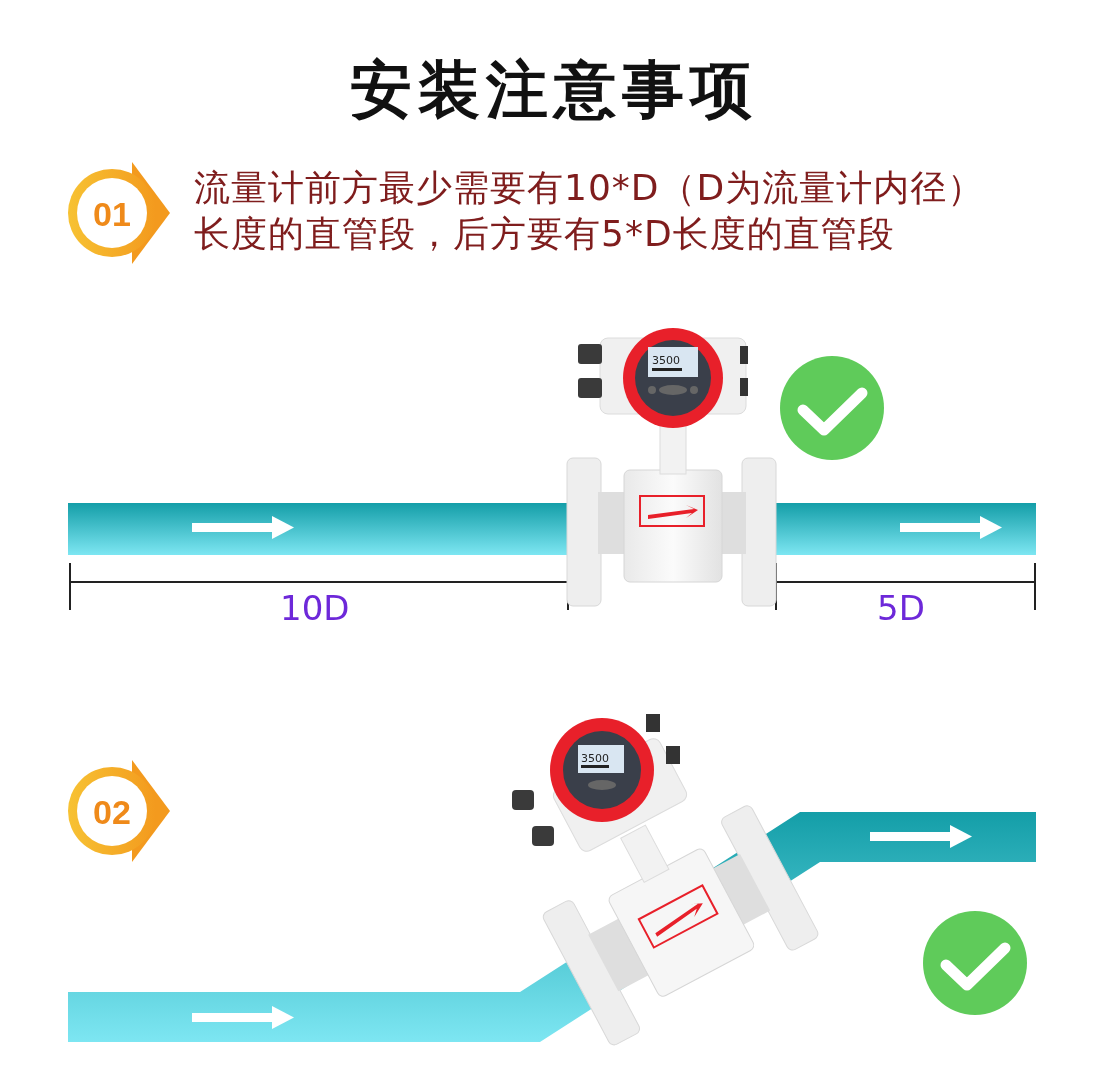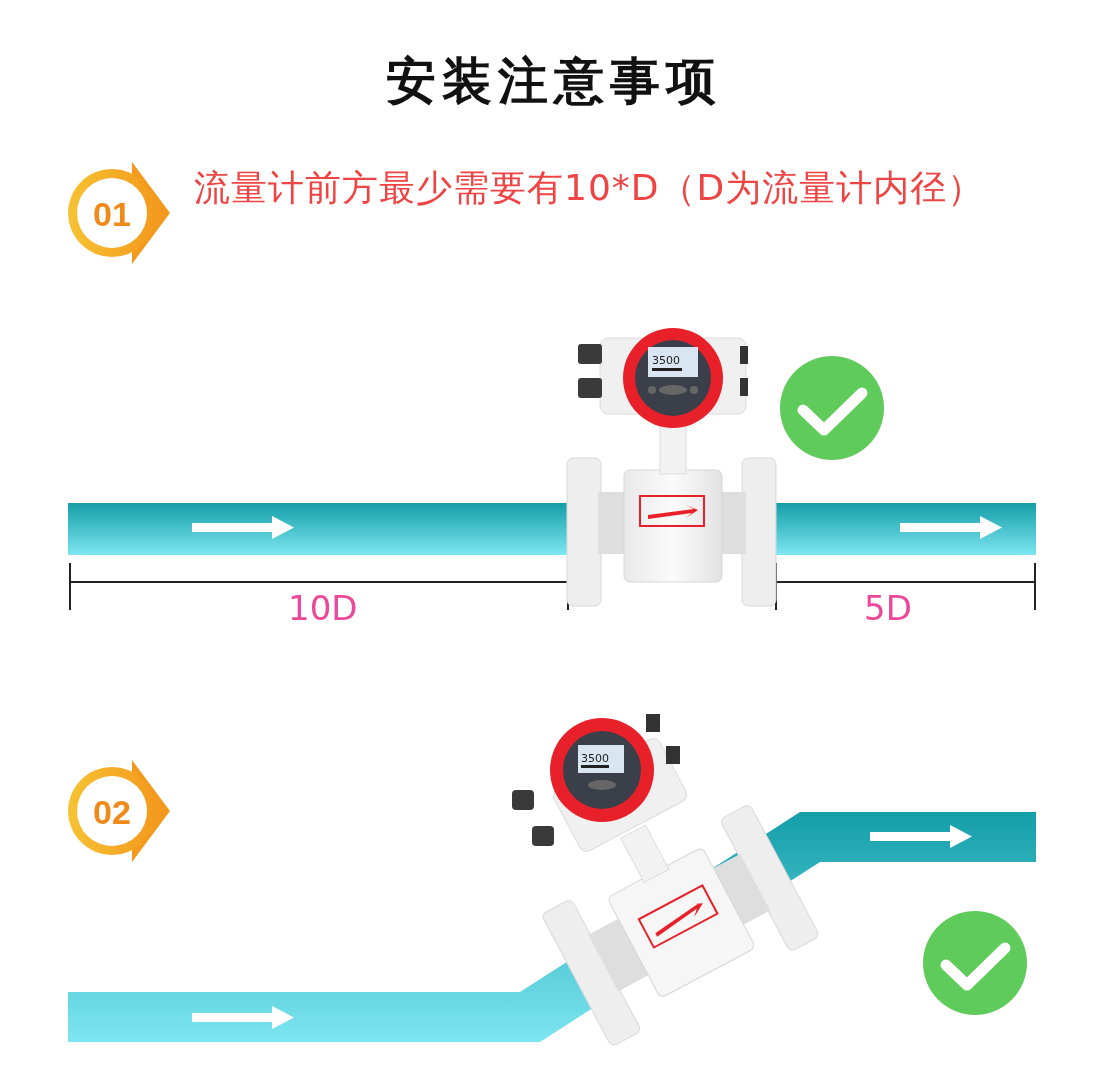--- a/index.html
+++ b/index.html
@@ -1,23 +1,23 @@
 <!DOCTYPE html>
 <html><head>
 <meta charset="utf-8">
 <style>
   html, body { margin:0; padding:0; background:#ffffff; }
   body { width:1108px; height:1080px; position:relative; overflow:hidden;
          font-family:"DejaVu Sans", "Liberation Sans", sans-serif; color:#1a1a1a; }
   .abs { position:absolute; }
-  .title { left:0; top:48px; width:1108px; text-align:center; font-size:50px; font-weight:bold;
+  .title { left:0; top:48px; width:1108px; text-align:center; font-size:62px; font-weight:bold;
            letter-spacing:6px; color:#111; }
-  .step-text { font-size:36px; line-height:46px; color:#ef4444; letter-spacing:1px; }
+  .step-text { font-size:36px; line-height:46px; color:#7f1d1d; letter-spacing:1px; }
   .badge-num { font-family:"Liberation Sans", sans-serif; font-weight:bold; font-size:34px; fill:#ef8a1a; }
-  .dim-label { font-size:34px; color:#ec4899; font-family:"DejaVu Sans", sans-serif;margin-left:8px; }
+  .dim-label { font-size:34px; color:#6d28d9; font-family:"DejaVu Sans", sans-serif; }
 </style>
 </head>
 <body>
 
 <div class="abs title">安装注意事项</div>
 
 <svg class="abs" style="left:62px;top:158px" width="110" height="110" viewBox="0 0 110 110">
   <defs>
     <linearGradient id="bg1" x1="0" y1="0" x2="1" y2="0">
       <stop offset="0" stop-color="#f7c233"></stop>
@@ -25,20 +25,21 @@
     </linearGradient>
   </defs>
   <path d="M70 4 L108 55 L70 106 Z" fill="#f39a1e"></path>
   <circle cx="50" cy="55" r="44" fill="url(#bg1)"></circle>
   <circle cx="50" cy="55" r="35" fill="#ffffff"></circle>
   <text x="50" y="68" text-anchor="middle" class="badge-num">01</text>
 </svg>
 
 <div class="abs step-text" style="left:194px;top:165px;width:880px">
   <div>流量计前方最少需要有10*D（D为流量计内径）</div>
+  <div>长度的直管段，后方要有5*D长度的直管段</div>
 </div>
 
 <svg class="abs" style="left:0;top:300px" width="1108" height="340" viewBox="0 300 1108 340">
   <defs>
     <linearGradient id="pipeg" x1="0" y1="0" x2="0" y2="1">
       <stop offset="0" stop-color="#149ea8"></stop>
         <stop offset="1" stop-color="#7de6f2"></stop>
     </linearGradient>
     <linearGradient id="bodyg" x1="0" y1="0" x2="1" y2="0">
       <stop offset="0" stop-color="#e9e9e9"></stop>
@@ -93,21 +94,21 @@
       <circle cx="694" cy="390" r="4" fill="#666"></circle>
   </g>
 
   <g>
     <circle cx="832" cy="408" r="52" fill="#5fcb5a"></circle>
     <path d="M803 410 L824 430 L862 393" fill="none" stroke="#fff" stroke-width="11" stroke-linecap="round" stroke-linejoin="round"></path>
   </g>
 </svg>
 
 <div class="abs dim-label" style="left:280px;top:588px">10D</div>
-<div class="abs dim-label" style="left:856px;top:588px">5D</div>
+<div class="abs dim-label" style="left:877px;top:588px">5D</div>
 
 <svg class="abs" style="left:62px;top:756px" width="110" height="110" viewBox="0 0 110 110">
   <defs>
     <linearGradient id="bg2" x1="0" y1="0" x2="1" y2="0">
       <stop offset="0" stop-color="#f7c233"></stop>
         <stop offset="1" stop-color="#f39a1e"></stop>
     </linearGradient>
   </defs>
   <path d="M70 4 L108 55 L70 106 Z" fill="#f39a1e"></path>
   <circle cx="50" cy="55" r="44" fill="url(#bg2)"></circle>

